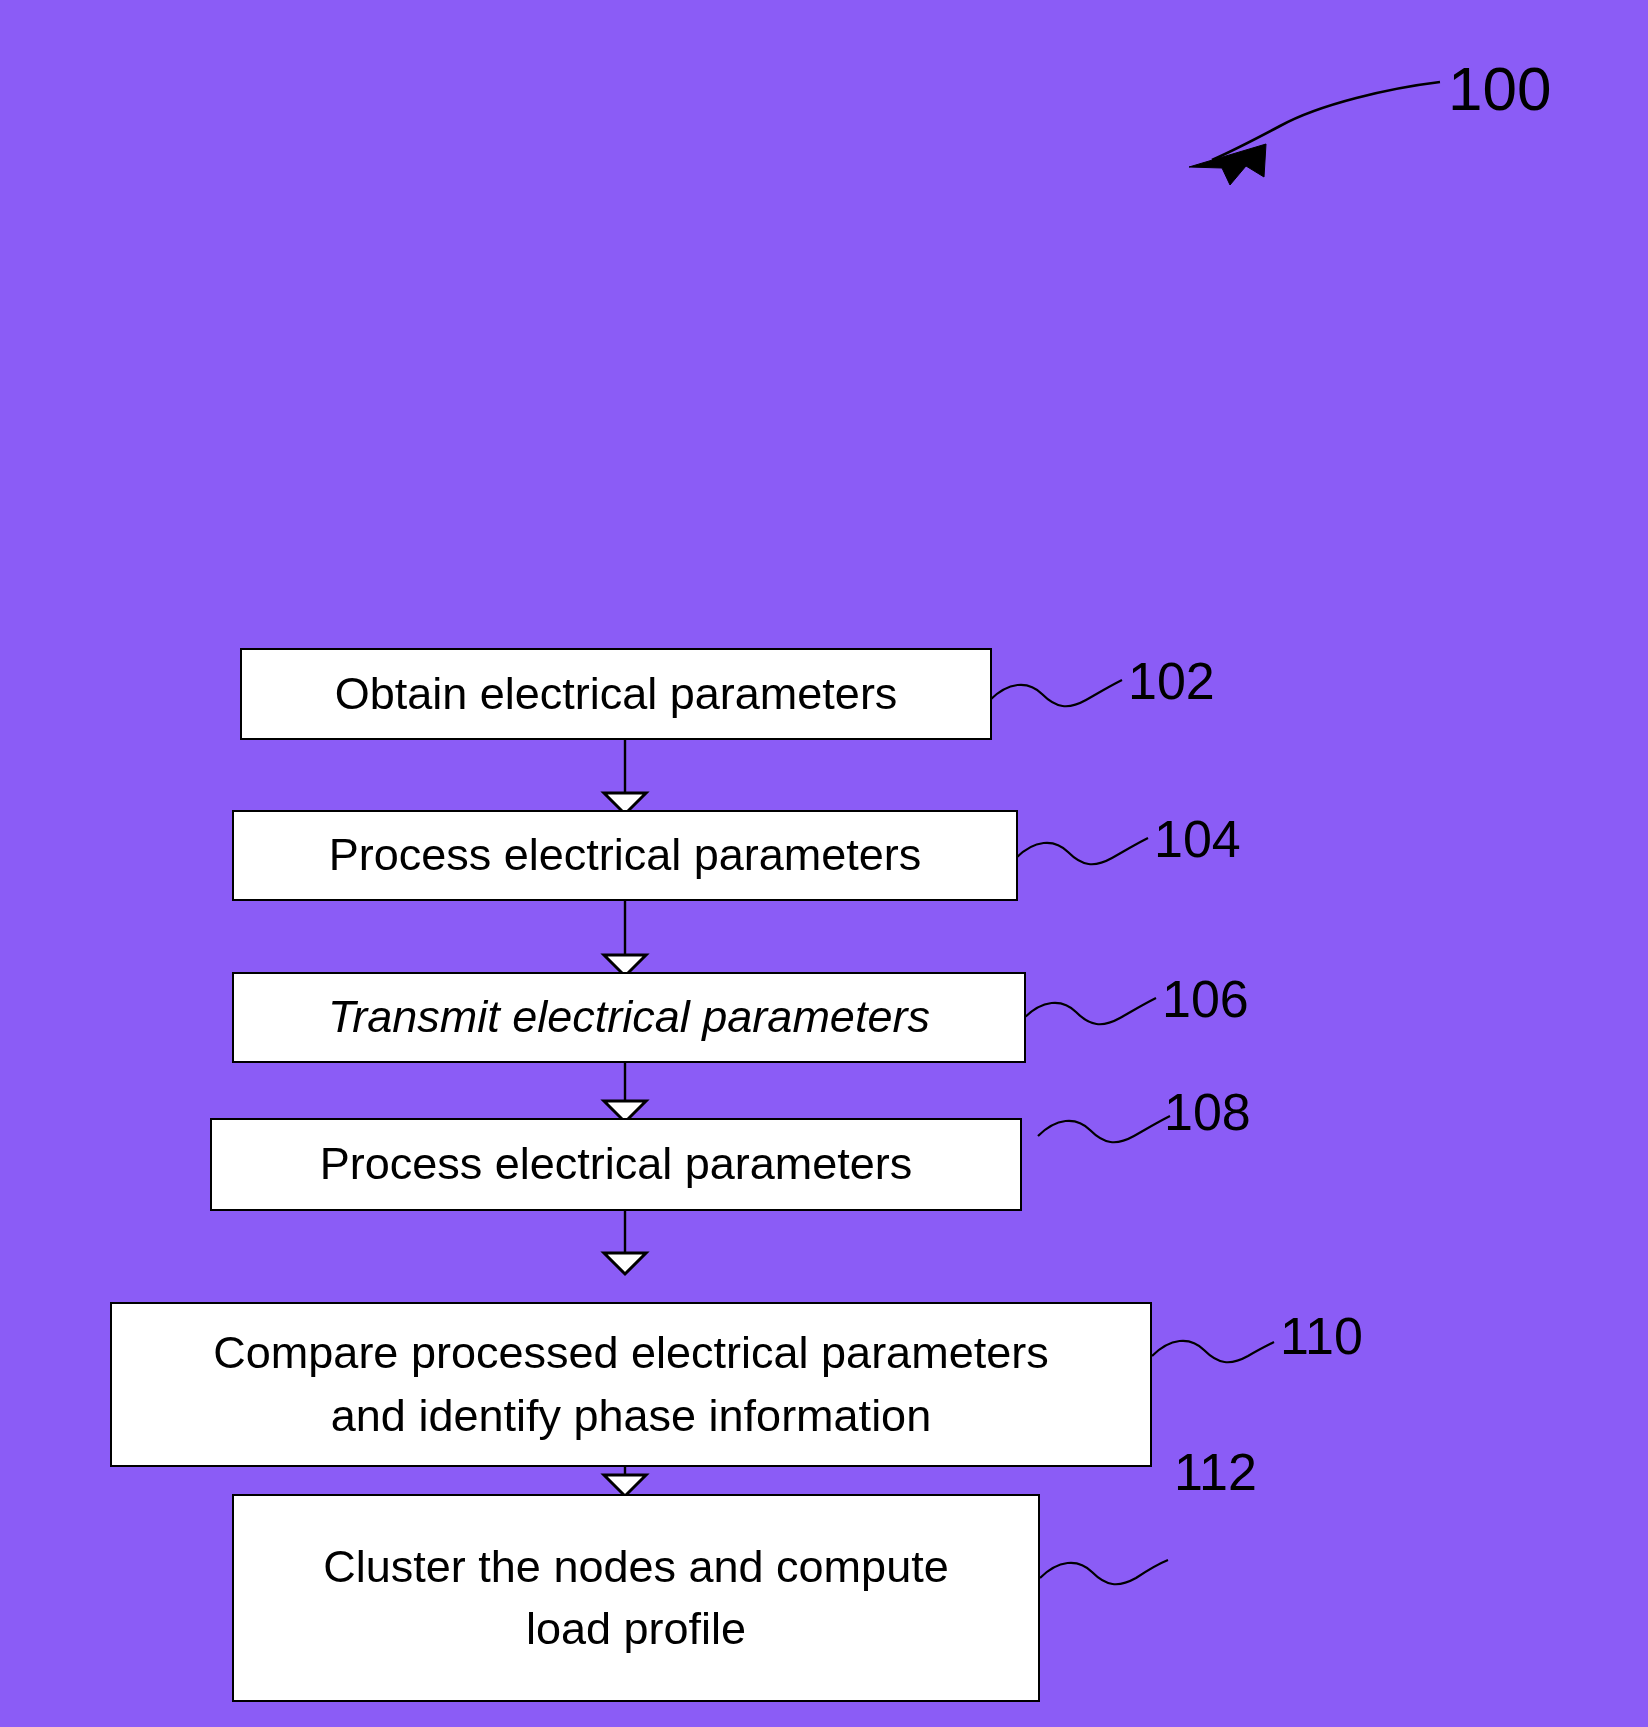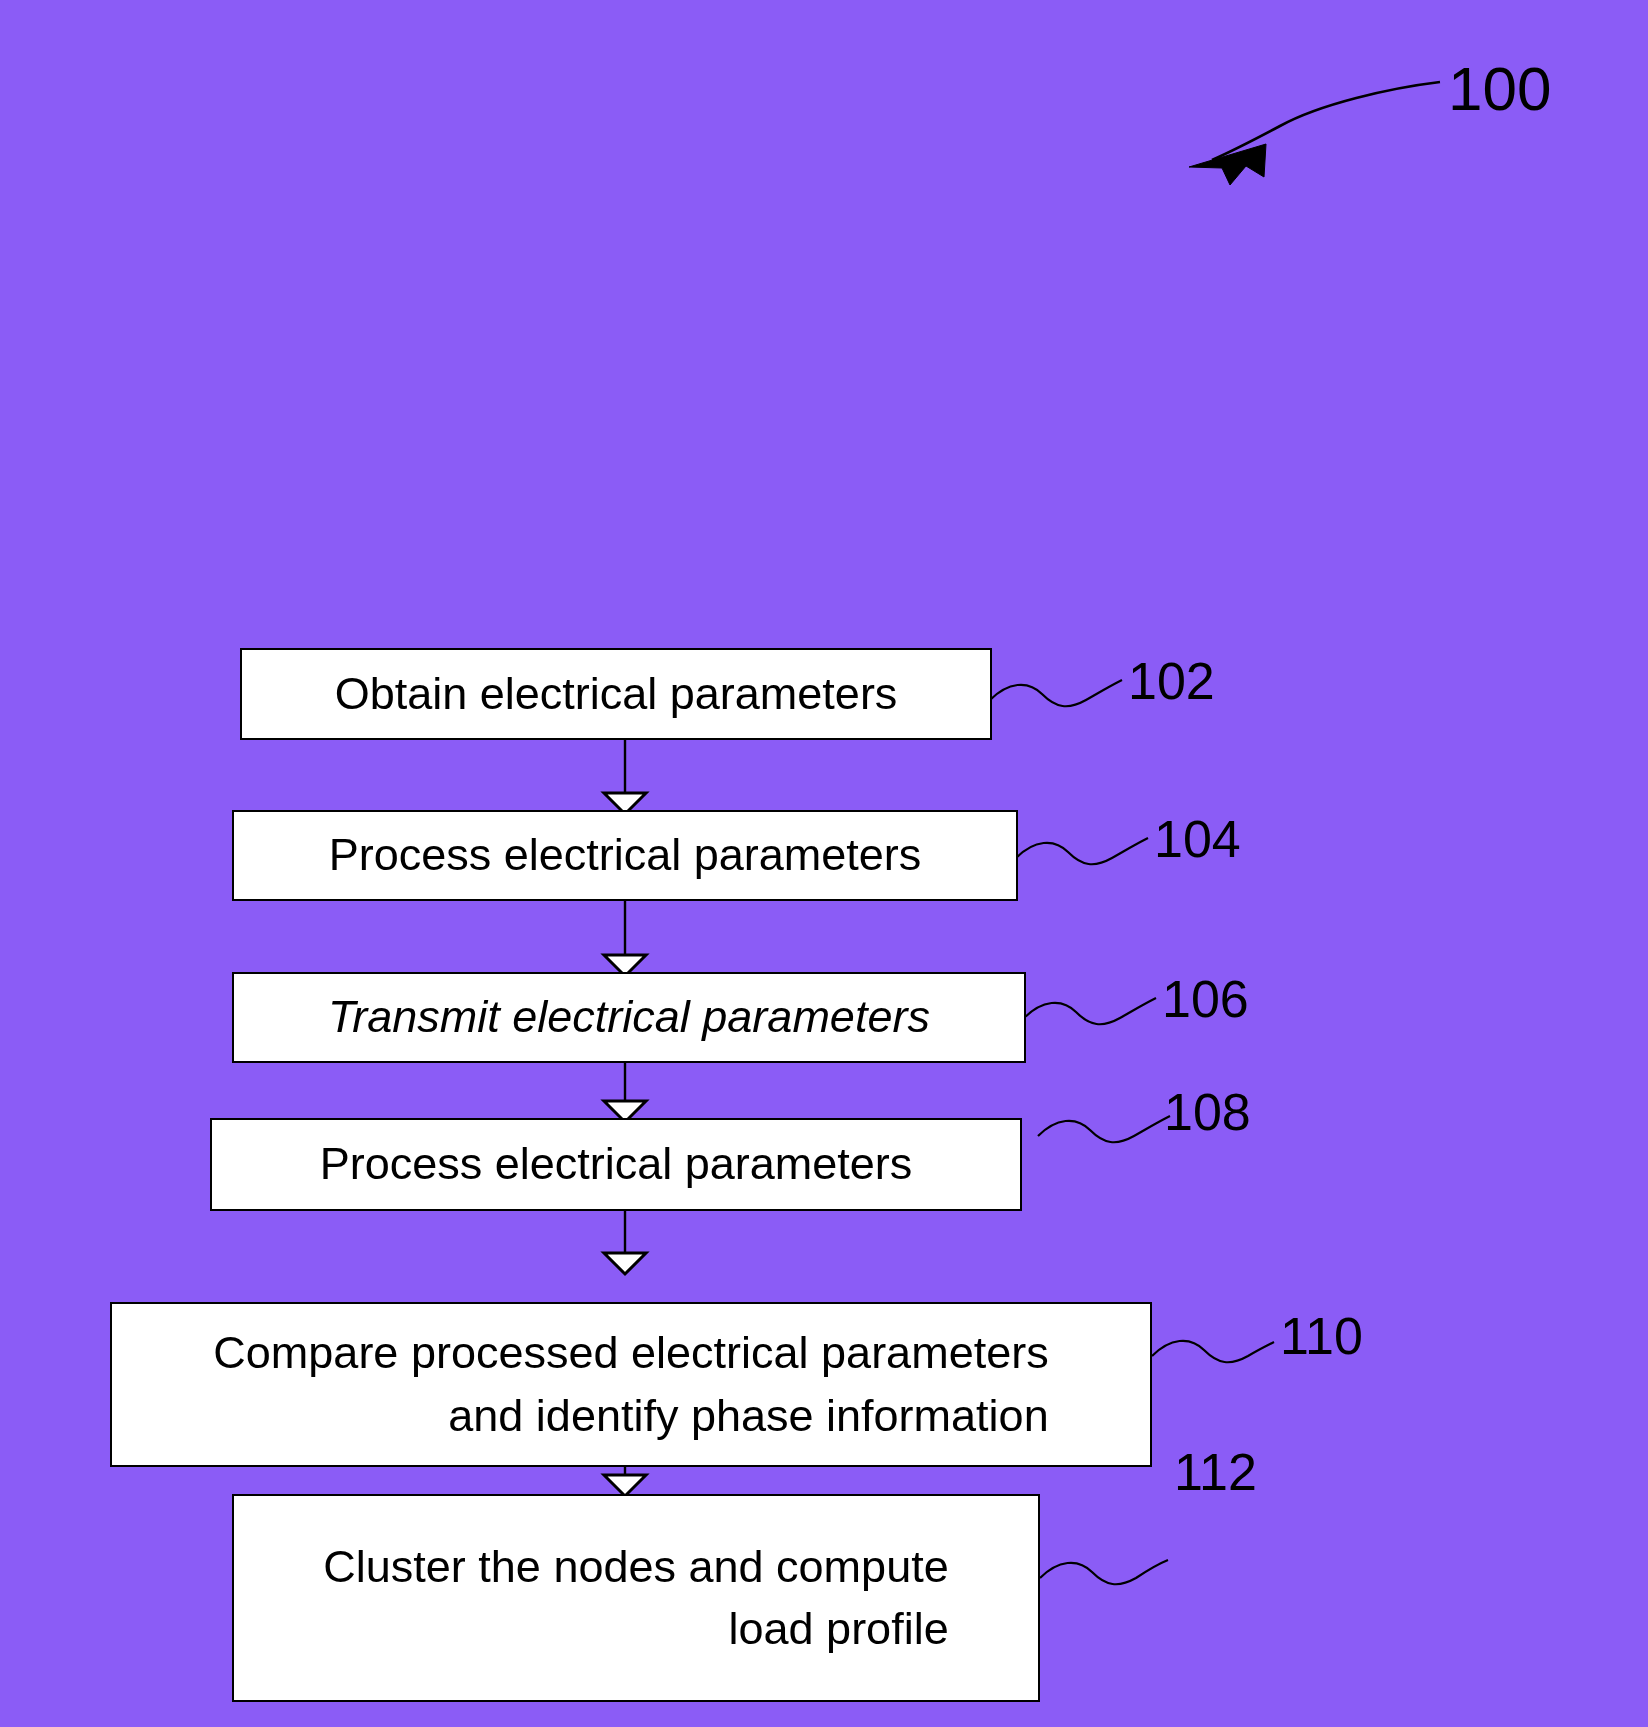--- a/index.html
+++ b/index.html
@@ -38,21 +38,21 @@
     line-height: 1;
   }
   .flow-box {
     position: absolute;
     box-sizing: border-box;
     border: 2px solid #000000;
     background: #ffffff;
     display: flex;
     align-items: center;
     justify-content: center;
-    text-align: right;
+    text-align: center;
   }
   .flow-box .box-text {
     color: #000000;
     font-size: 45px;
     font-family: "Liberation Sans", sans-serif;
     line-height: 1.38;
     padding: 0 14px;
     white-space: pre-line;
   }
   svg.overlay {

